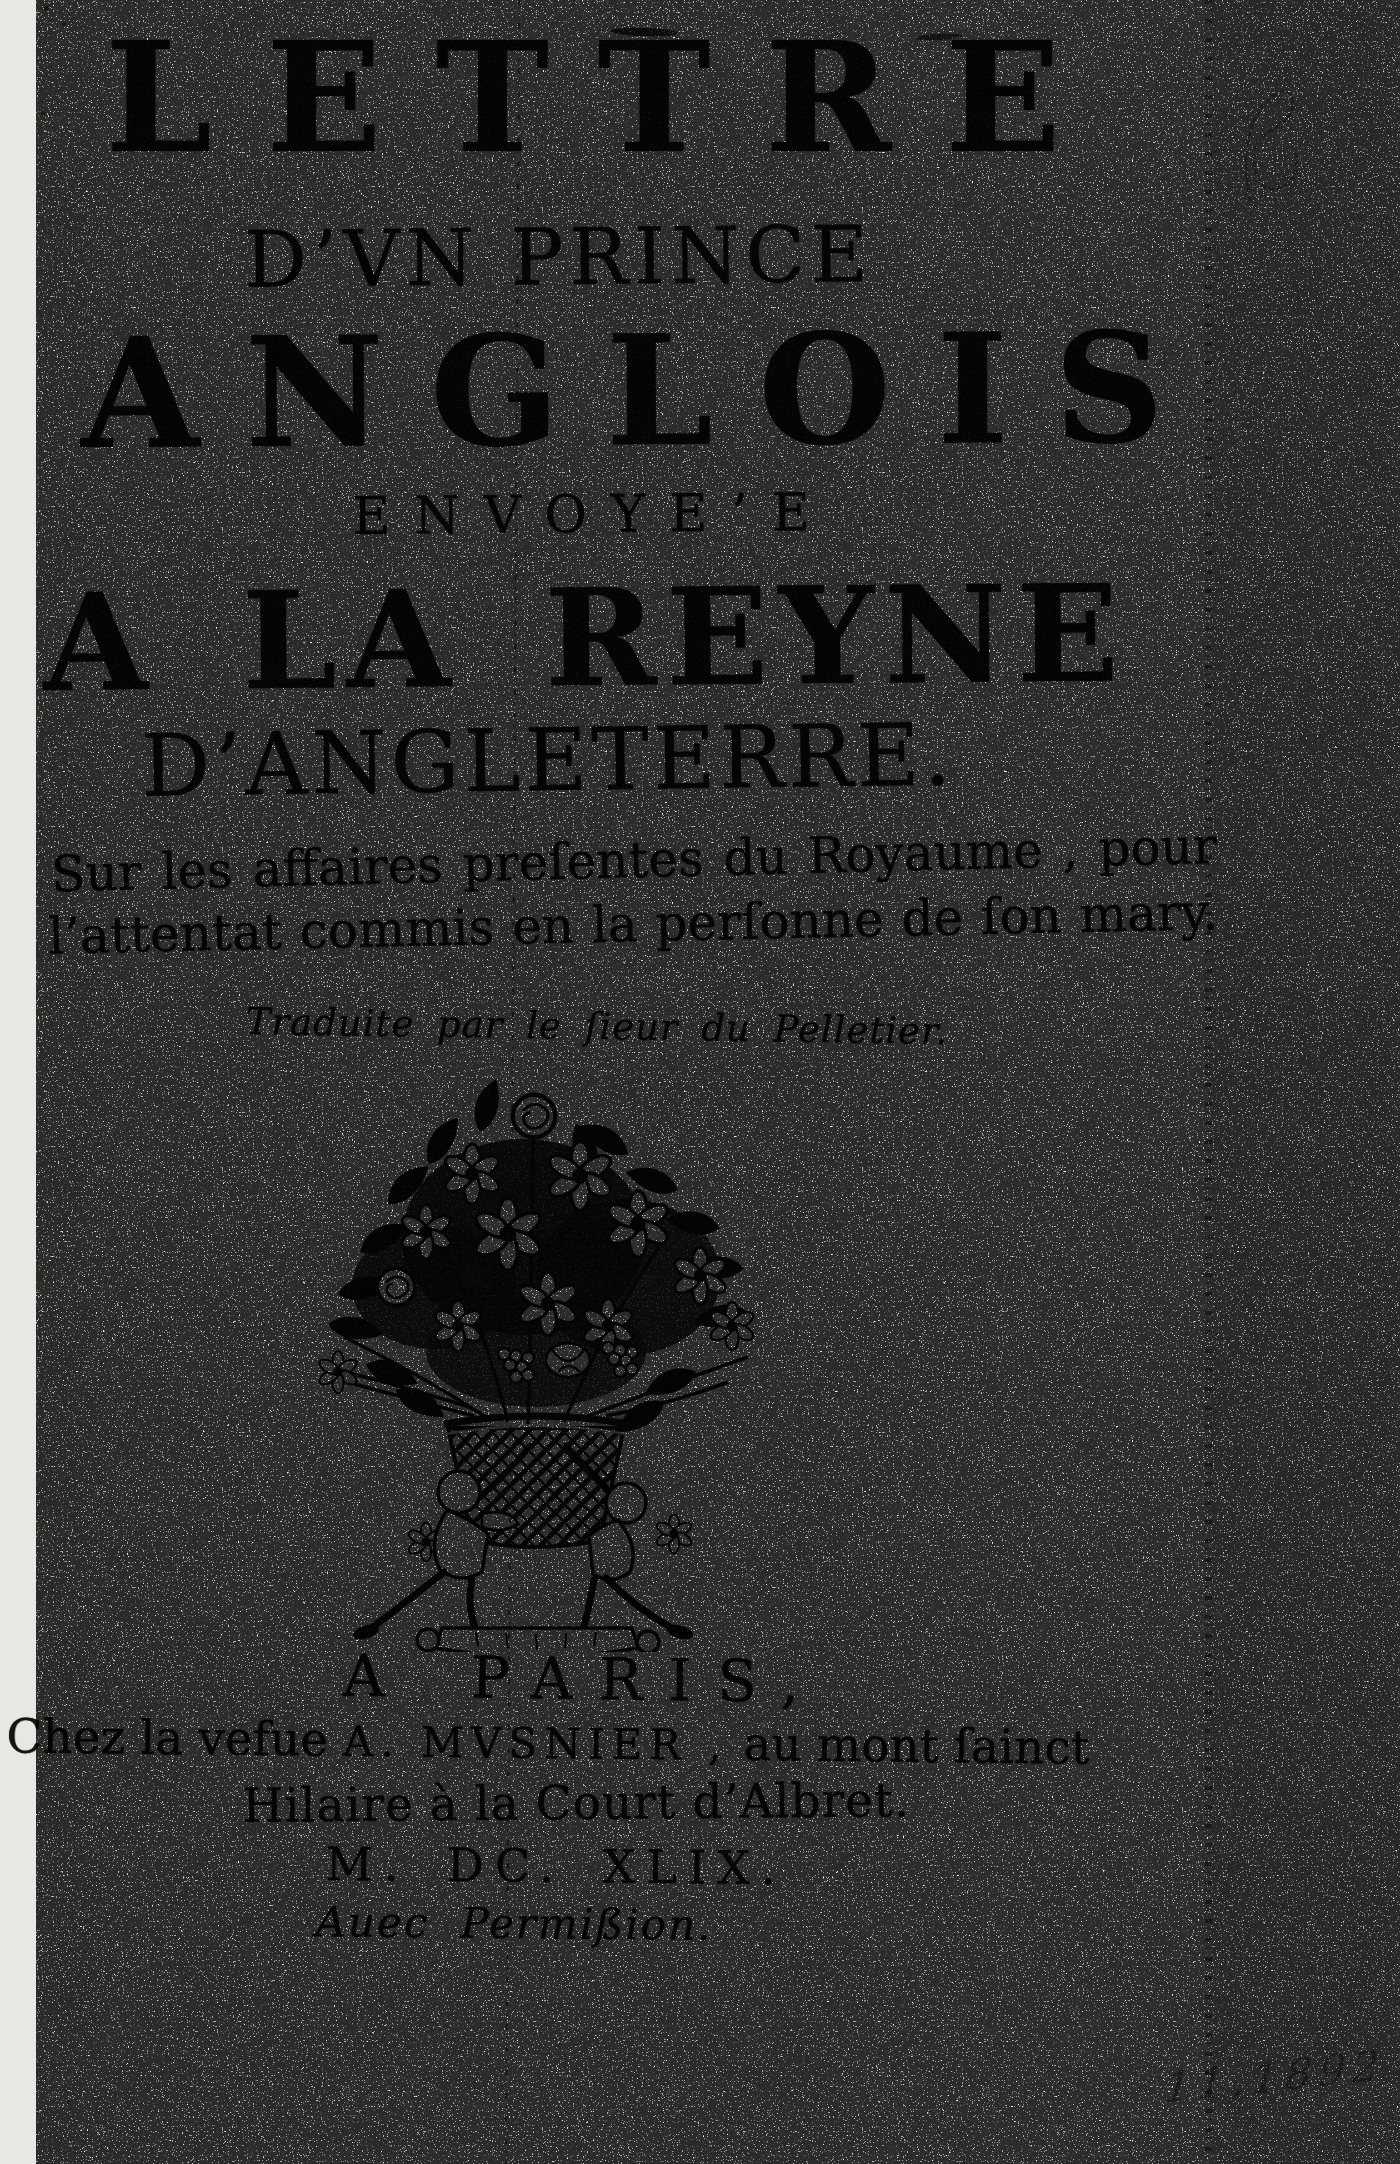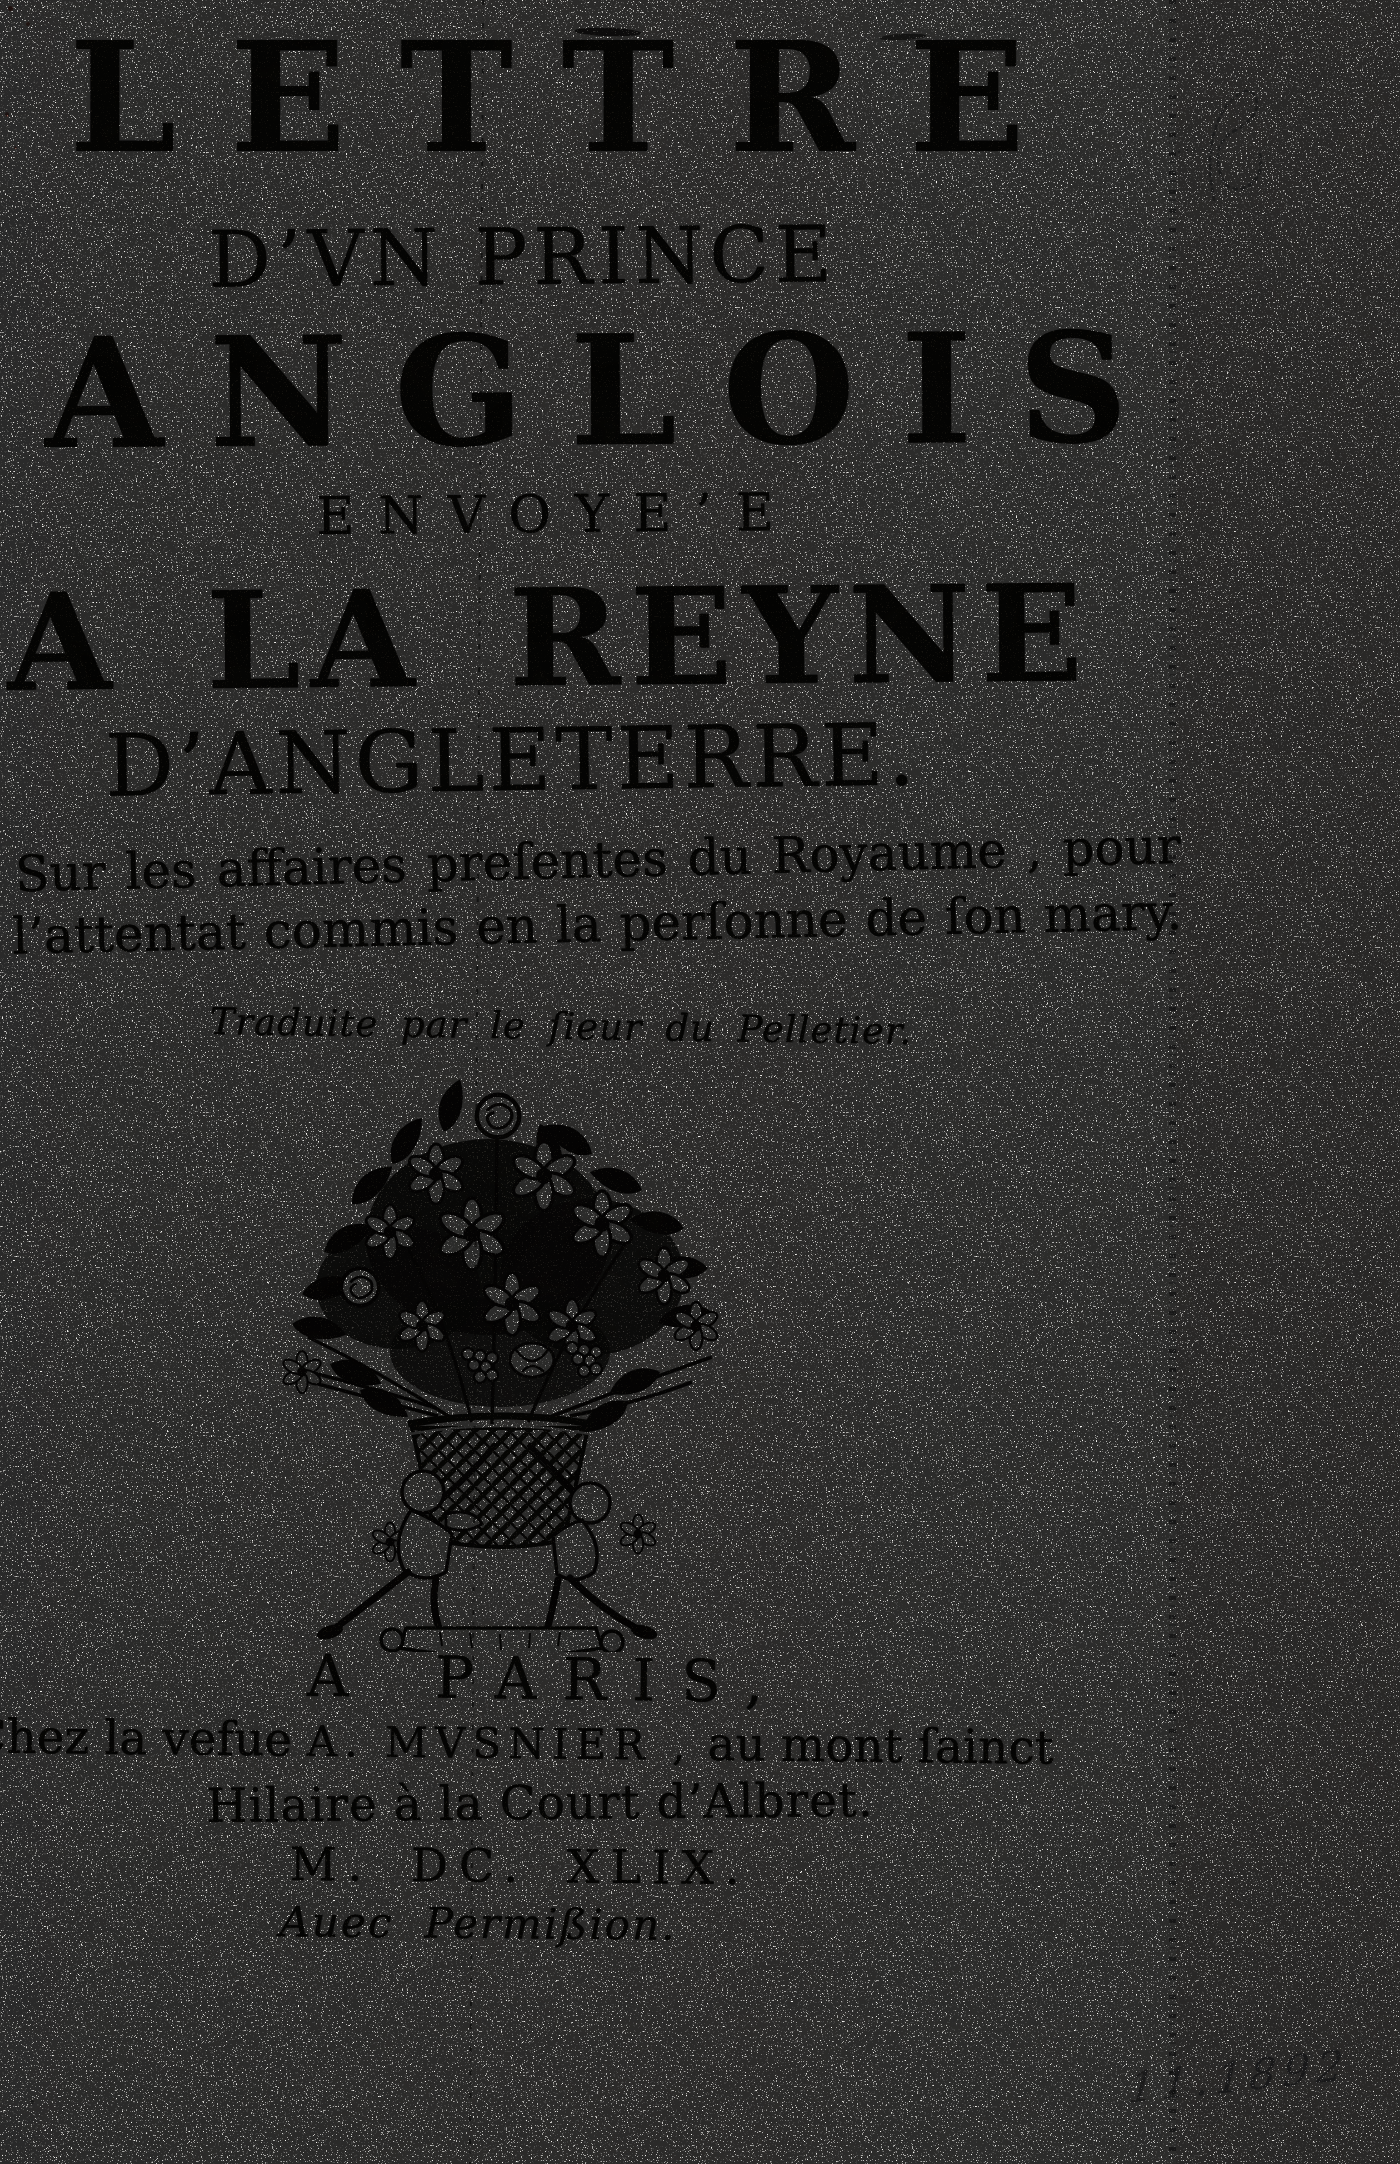--- a/index.html
+++ b/index.html
@@ -2,20 +2,21 @@
 <html><head>
 <meta charset="utf-8">
 <style>
   html,body{margin:0;padding:0;}
   body{width:1400px;height:2164px;overflow:hidden;background:#e8e7e3;}
   .sheet{
     position:relative;width:1176px;height:2164px;
     background:linear-gradient(90deg,#f2f1ed 0,#f7f6f2 10%,#f8f7f3 65%,#fafaf6 100%);
     font-family:"DejaVu Serif","Liberation Serif",serif;
     color:#16140f;
+    margin-left:36px;
   }
   .l{
     position:absolute;width:1100px;text-align:center;
     line-height:1.02;white-space:nowrap;
     text-shadow:0 0 1px rgba(22,20,15,.85), 0.6px 0.4px 0 rgba(22,20,15,.35);
   }
   
   .t-lettre    {top:20px;  left:24px;  font-size:152px;font-weight:700;letter-spacing:54px;}
   .t-prince    {top:218px; left:-27px; font-size:78px; letter-spacing:6px;transform:rotate(-.5deg);}
   .t-anglois   {top:313px; left:45px;  font-size:152px;font-weight:700;letter-spacing:46px;transform:rotate(-.3deg);}

